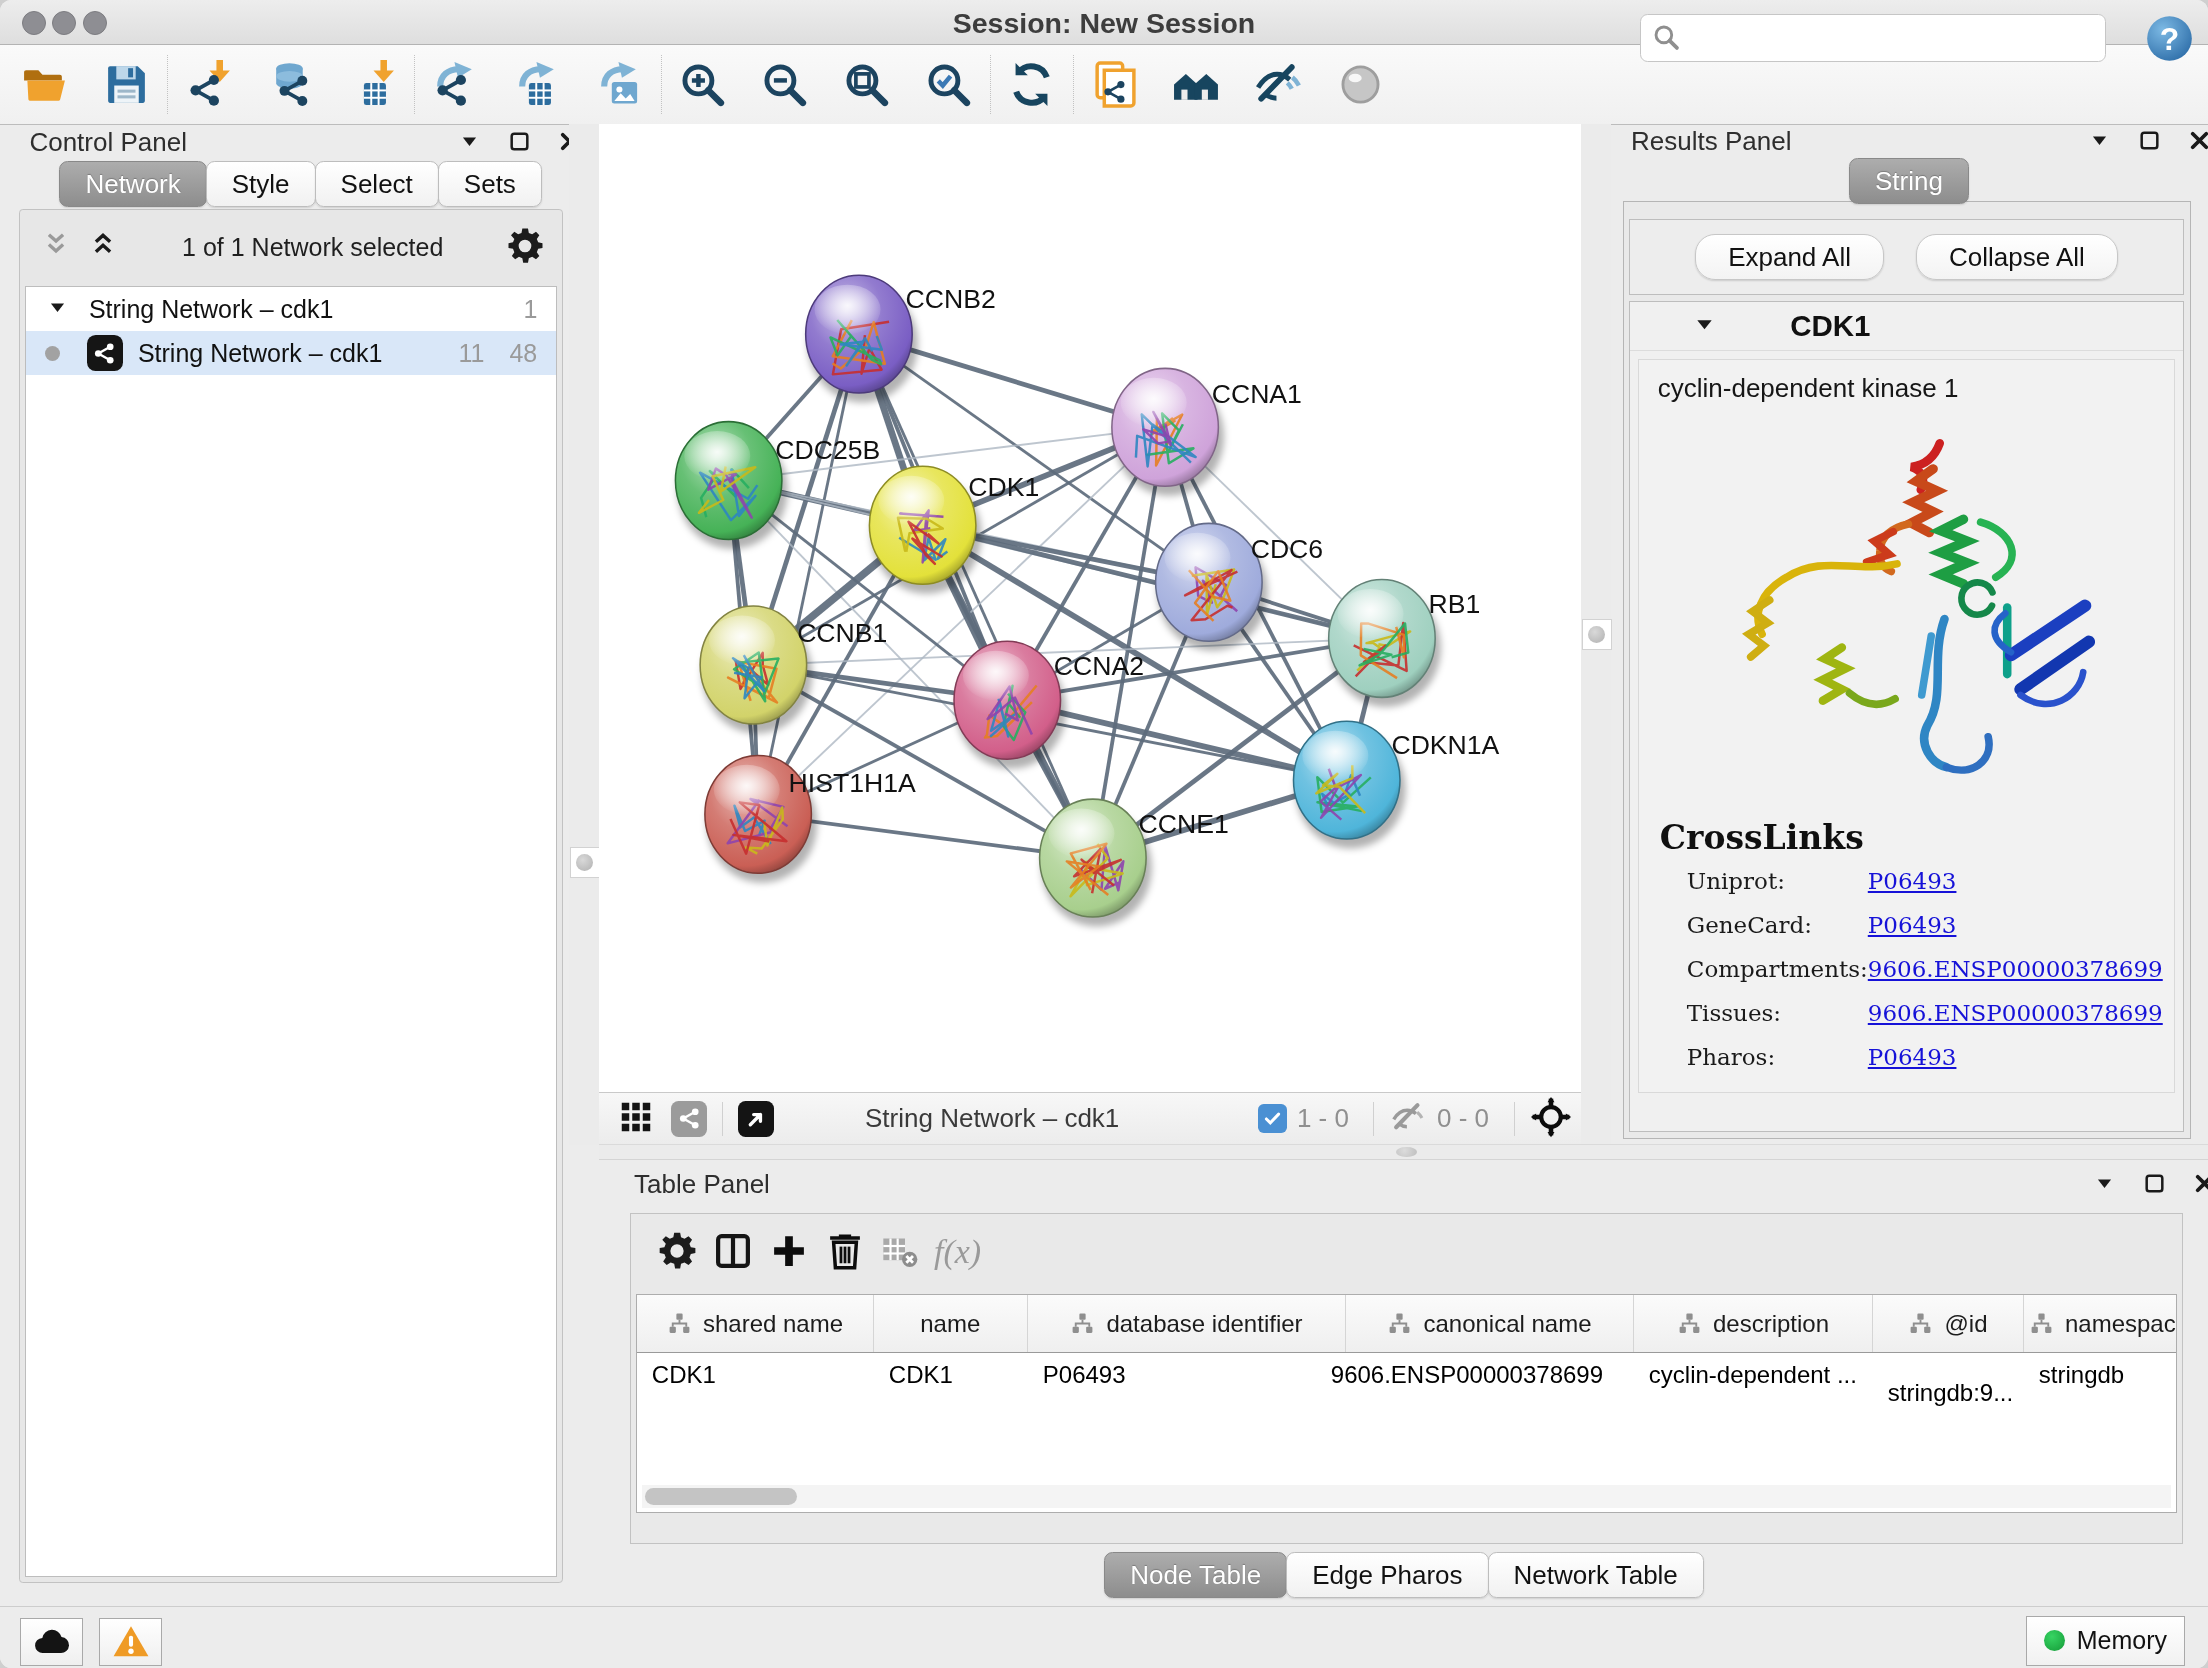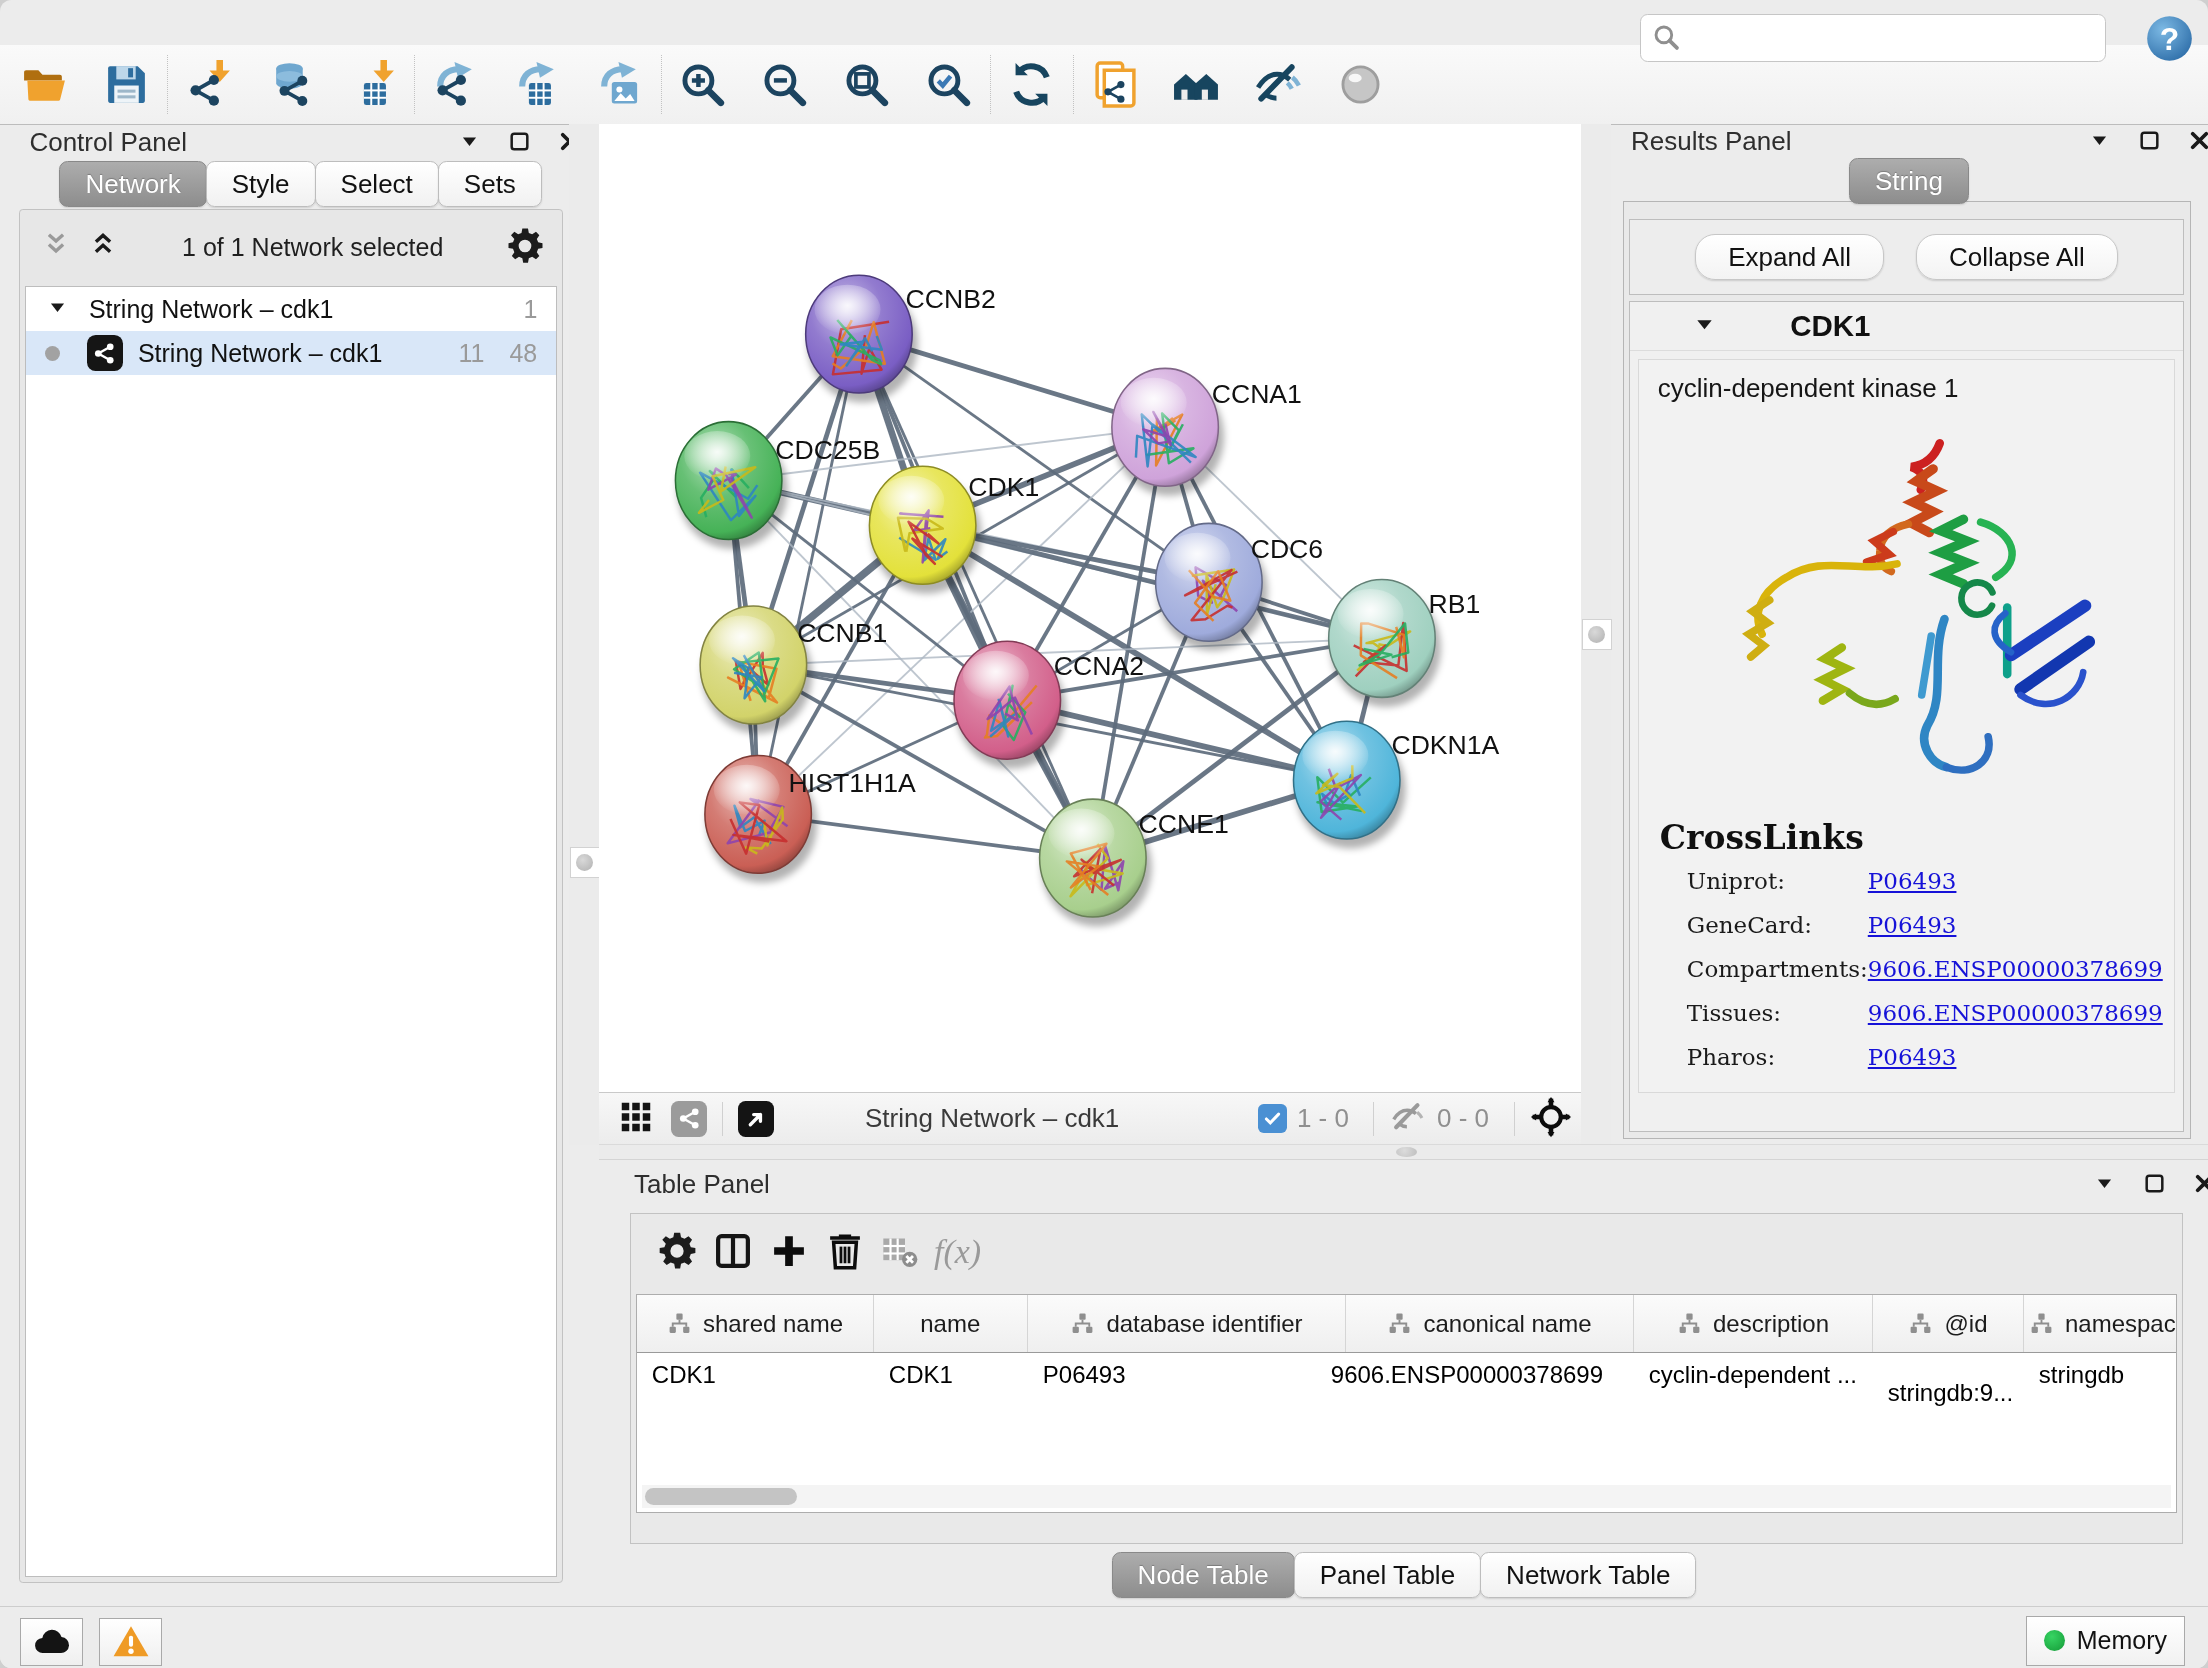--- a/index.html
+++ b/index.html
@@ -108,20 +108,26 @@
   .mem-btn{position:absolute;right:23px;top:8.6px;height:48px;padding:0 17px;background:linear-gradient(#ffffff,#f1f1f1);
     border:1.9px solid #a9a9a9;display:flex;align-items:center;gap:11.4px;}
   .mem-dot{width:21px;height:21px;border-radius:50%;background:radial-gradient(circle at 38% 32%,#37d463,#149a37);}
   .mem-label{font-size:25px;color:#111;}
 </style>
 </head>
 <body>
 
 <div class="window">
 
+  <div class="titlebar">
+    <div class="tl" style="left:22px"></div>
+    <div class="tl" style="left:52px"></div>
+    <div class="tl" style="left:83px"></div>
+    <div class="win-title">Session: New Session</div>
+  </div>
 
   <div class="toolbar">
     <div class="tb-btn" style="margin-left:15px">
         <svg width="49" height="49" viewBox="0 0 24 24">
           <path d="M2 6c0-.6.4-1 1-1h6l2 2.2h8.5c.6 0 1 .4 1 1V10H2z" fill="#b06f10"></path>
           <path d="M3.6 10h18.4l-2.3 9.2c-.1.5-.6.8-1.1.8H5.2c-.5 0-1-.3-1.1-.8z" fill="#f0a22e"></path>
         </svg>
       </div>
     <div class="tb-btn" style="margin-left:23px">
         <svg width="49" height="49" viewBox="0 0 24 24">
@@ -982,21 +988,21 @@
               <div class="td" style="width: 171px;">stringdb</div>
             </div>
           </div>
         <div class="tp-hscroll">
             <div class="thumb"></div>
           </div>
       </div>
     </div>
     <div class="tp-tabs" id="tp-tabs">
         <div class="tab-btn sel">Node Table</div>
-        <div class="tab-btn">Panel Table</div>
+        <div class="tab-btn">Edge Pharos</div>
         <div class="tab-btn">Network Table</div>
       </div>
   </div>
 
   <div class="statusbar">
     <div class="sb-btn" style="left:20px">
         <svg width="38" height="38" viewBox="0 0 24 24">
           <path d="M6.3 19a4.8 4.8 0 0 1-.4-9.6A6.2 6.2 0 0 1 18 8.9 4.2 4.2 0 0 1 17.4 19z" fill="#141414"></path>
         </svg>
       </div>

